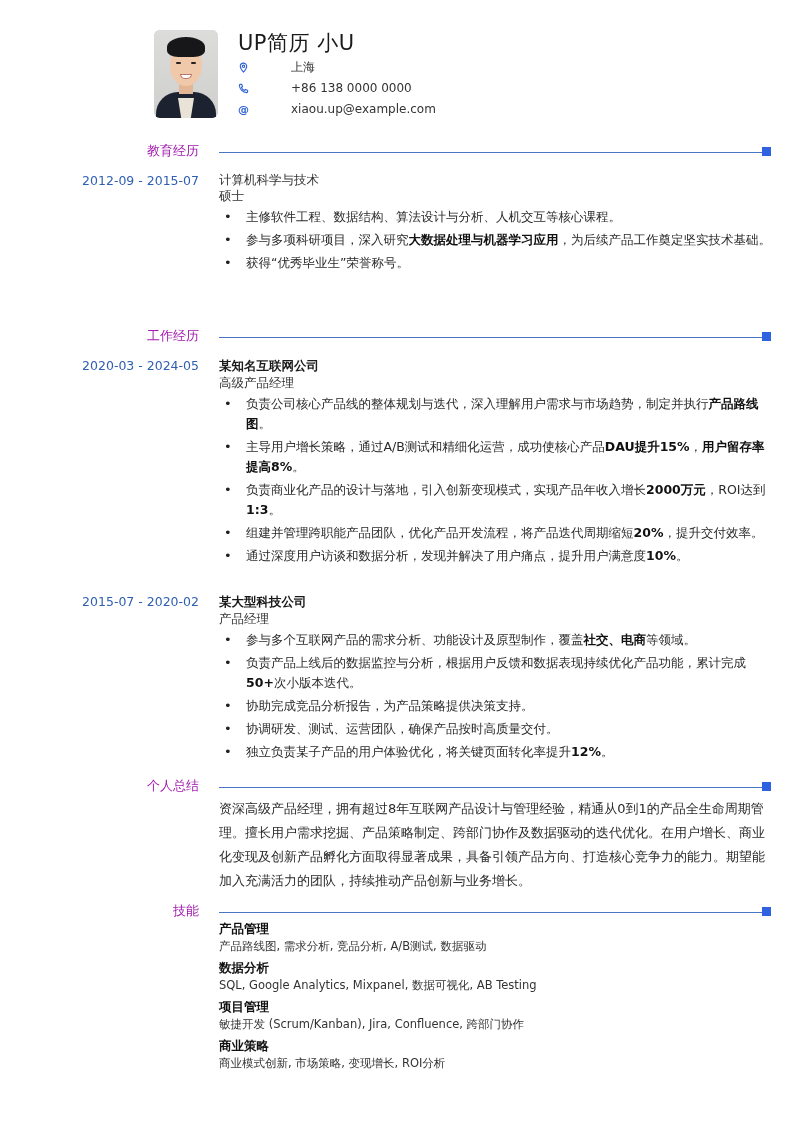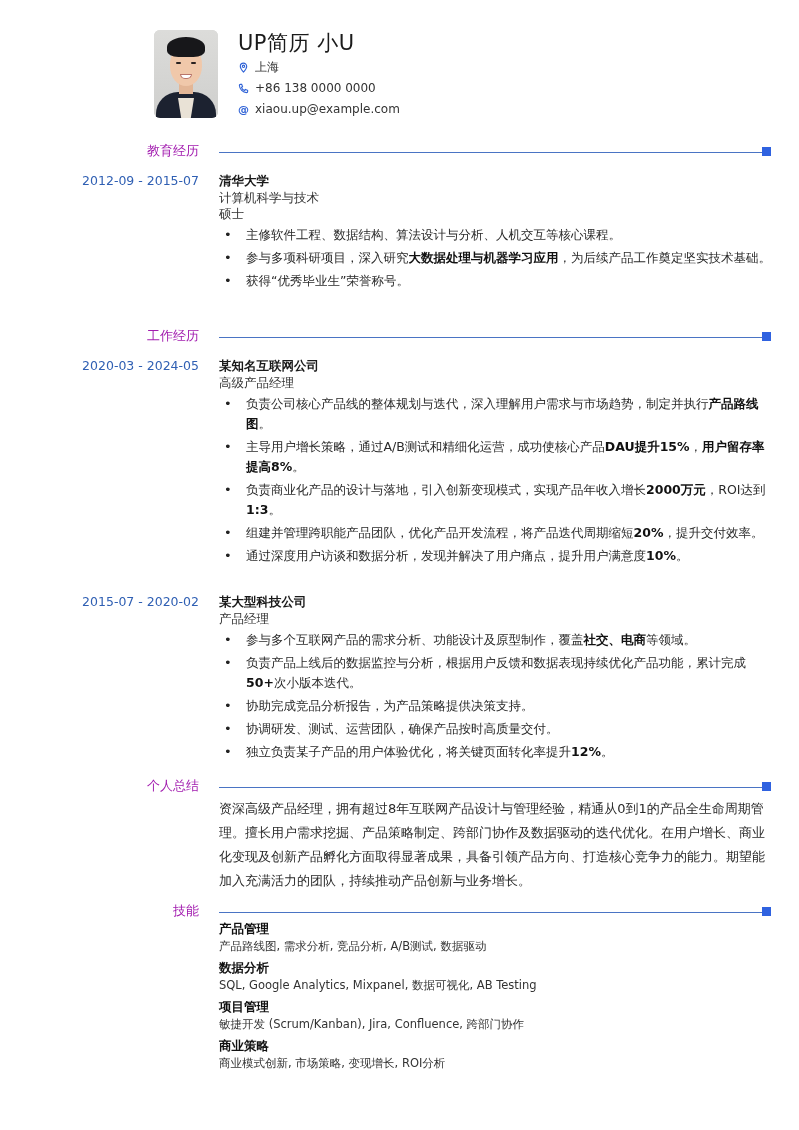--- a/index.html
+++ b/index.html
@@ -12,21 +12,21 @@
   .photo .body-shape { position: absolute; left: 2px; right: 2px; bottom: -6px; height: 32px; background: #1c2230; border-radius: 22px 22px 0 0; }
   .photo .shirt { position: absolute; left: 24px; width: 16px; bottom: 0; height: 20px; background: #e9e2d6; clip-path: polygon(0 0, 100% 0, 80% 100%, 20% 100%); }
   .photo .neck { position: absolute; left: 25px; width: 14px; top: 52px; height: 12px; background: #e3b696; }
   .photo .face { position: absolute; left: 16px; top: 16px; width: 32px; height: 40px; background: #f0c8aa; border-radius: 46% 46% 50% 50%; }
   .photo .hair { position: absolute; left: 13px; top: 7px; width: 38px; height: 20px; background: #17171a; border-radius: 50% 50% 30% 30%; }
   .photo .eye { position: absolute; top: 32px; width: 5px; height: 2px; background: #2a2220; border-radius: 2px; }
   .photo .smile { position: absolute; left: 26px; top: 44px; width: 12px; height: 5px; background: #fff; border-radius: 0 0 8px 8px; border: 1px solid #b9756a; }
 
   .header-info { margin-left: 20px; padding-top: 0px; }
   .name { font-size: 21px; font-weight: normal; color: #1a1a1a; line-height: 26px; letter-spacing: 0.5px; }
-  .contact { display: flex; align-items: center; font-size: 12px; color: #333; height: 20px; margin-top: 1px; }
+  .contact { display: flex; align-items: center; font-size: 12px; color: #333; height: 20px; margin-top: 1px; gap: 36px; }
   .contact:first-of-type { margin-top: 6px; }
   .contact svg { width: 11px; height: 11px; margin-right: 6px; flex: none; }
   .contact .at { width: 11px; margin-right: 6px; color: #2f62d6; font-size: 11px; font-weight: bold; text-align: center; line-height: 11px; }
 
   .section-head { position: absolute; left: 0; width: 799px; height: 20px; }
   .section-title { position: absolute; right: 600px; top: 0; font-size: 13px; color: #a21caf; white-space: nowrap; line-height: 20px; }
   .section-line { position: absolute; left: 219px; right: 30px; top: 11px; height: 1px; background: #4a74c4; }
   .section-mark { position: absolute; right: 28px; top: 6px; width: 9px; height: 9px; background: #2f62e0; }
 
   .entry { position: absolute; left: 0; width: 799px; }
@@ -85,21 +85,20 @@
 
 <div class="section-head" style="top:141px">
   <div class="section-title">教育经历</div>
   <div class="section-line"></div>
   <div class="section-mark"></div>
 </div>
 
 <div class="entry" style="top:172px">
   <div class="entry-date">2012-09 - 2015-07</div>
   <div class="entry-body">
-    <div class="entry-org">清华大学</div>
     <div class="entry-sub">计算机科学与技术</div>
     <div class="entry-sub">硕士</div>
     <ul class="bullets">
         <li>主修软件工程、数据结构、算法设计与分析、人机交互等核心课程。</li>
         <li>参与多项科研项目，深入研究<b>大数据处理与机器学习应用</b>，为后续产品工作奠定坚实技术基础。</li>
         <li>获得“优秀毕业生”荣誉称号。</li>
       </ul>
   </div>
 </div>
 

